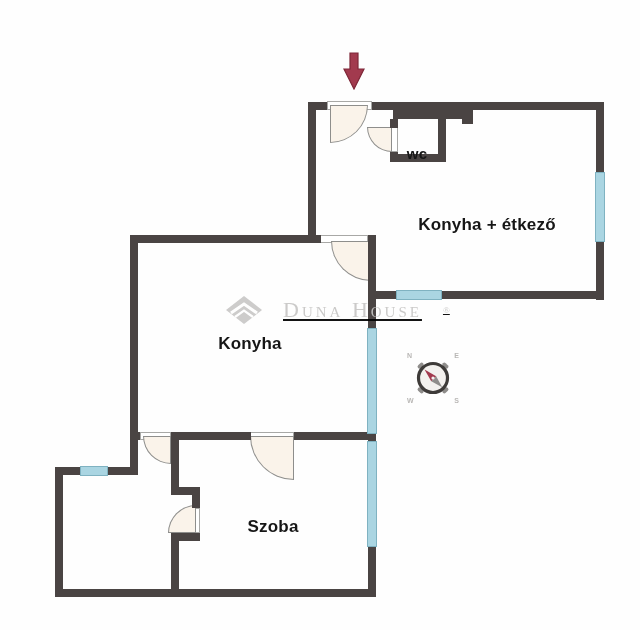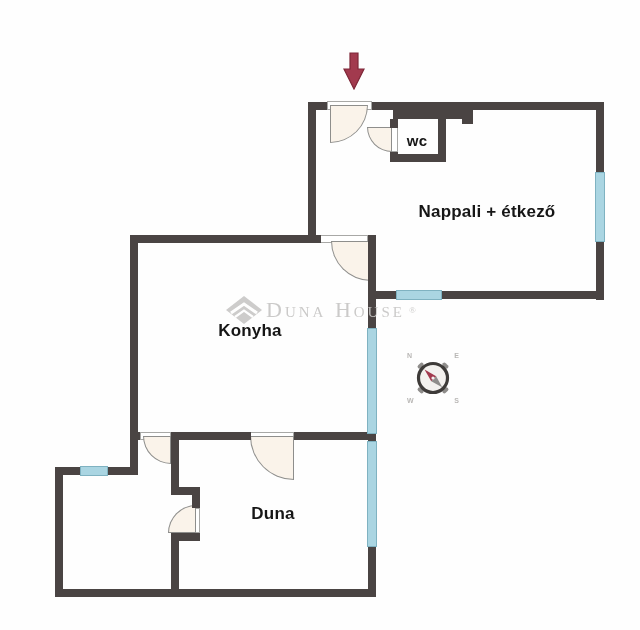--- a/index.html
+++ b/index.html
@@ -10,26 +10,26 @@
   .w{position:absolute;background:var(--wall,#4a4443);z-index:3;}
   .win{position:absolute;background:var(--window-fill,#aad5e2);border:1px solid var(--window-border,#7fb2c1);box-sizing:border-box;z-index:4;}
   .sill{position:absolute;background:#ffffff;border:1px solid #a8a8a6;box-sizing:border-box;z-index:2;}
   .door{position:absolute;background:var(--door-fill,#faf3ea);border:1px solid var(--door-border,#8e8e8c);box-sizing:border-box;z-index:2;}
   .door.vtl{border-radius:0 0 100% 0;}
   .door.vtr{border-radius:0 0 0 100%;}
   .door.vbr{border-radius:100% 0 0 0;}
   .label{
     position:absolute;transform:translate(-50%,-50%);
     font-weight:bold;font-size:17px;color:var(--label-text,#161616);
-    white-space:nowrap;letter-spacing:.2px;z-index:6;
+    white-space:nowrap;letter-spacing:.2px;z-index:6;margin-top:13px;
   }
   .label.small{font-size:15px;}
   .watermark{
     position:absolute;left:226px;top:296px;display:flex;align-items:center;
-    gap:4px;z-index:5;opacity:.92;pointer-events:none;
+    gap:21px;z-index:5;opacity:.92;pointer-events:none;text-decoration:underline;
   }
   .wm-text{
     font-family:"Liberation Serif",serif;font-variant:small-caps;
     font-size:22px;letter-spacing:3px;color:var(--watermark,#c7c6c5);
     line-height:28px;white-space:nowrap;
   }
   .wm-reg{font-size:9px;color:var(--watermark,#c7c6c5);vertical-align:super;font-family:"Liberation Serif",serif;}
   .compass{position:absolute;left:409px;top:354px;width:48px;height:48px;z-index:6;}
   .compass .dir{
     position:absolute;font-size:7px;color:#b9b7b5;font-weight:bold;z-index:7;
@@ -99,24 +99,24 @@
   <div class="watermark">
     <svg width="36" height="28" viewBox="0 0 36 28">
       <polygon points="18,0 36,14 18,28 0,14" fill="#c9c8c7"></polygon>
       <polyline points="5,17 18,8 31,17" fill="none" stroke="#ffffff" stroke-width="3"></polyline>
       <polyline points="9,21 18,14.5 27,21" fill="none" stroke="#ffffff" stroke-width="2.2"></polyline>
     </svg>
     <span class="wm-text">Duna House</span>
     <span class="wm-reg">®</span>
   </div>
 
-  <div class="label" style="left:487px;top:212px">Nappali + étkező</div>
+  <div class="label" style="left:487px;top:212px">Konyha + étkező</div>
   <div class="label small" style="left:417px;top:140px">wc</div>
   <div class="label" style="left:250px;top:331px">Konyha</div>
-  <div class="label" style="left:273px;top:514px">Duna</div>
+  <div class="label" style="left:273px;top:514px">Szoba</div>
 
   <div class="compass">
     <svg width="48" height="48" viewBox="0 0 48 48">
       <g>
         <rect x="20.5" y="4.5" width="7" height="4" rx="2" fill="#8f8d8b" transform="rotate(45 24 24)"></rect>
         <rect x="20.5" y="4.5" width="7" height="4" rx="2" fill="#8f8d8b" transform="rotate(135 24 24)"></rect>
         <rect x="20.5" y="4.5" width="7" height="4" rx="2" fill="#8f8d8b" transform="rotate(225 24 24)"></rect>
         <rect x="20.5" y="4.5" width="7" height="4" rx="2" fill="#8f8d8b" transform="rotate(315 24 24)"></rect>
       </g>
       <circle cx="24" cy="24" r="14.5" fill="#f3f1ee" stroke="#3e3b39" stroke-width="3.2"></circle>

